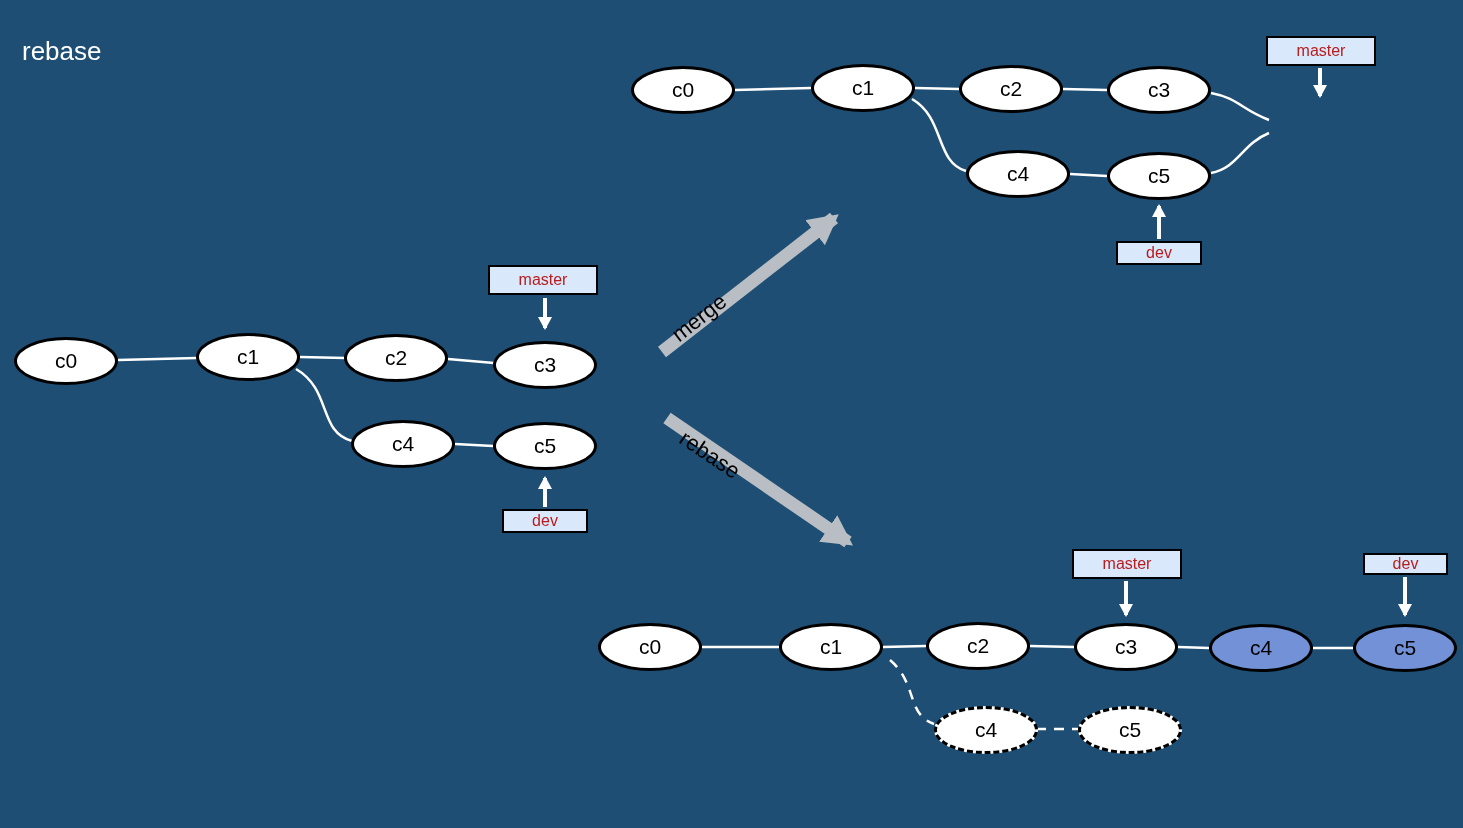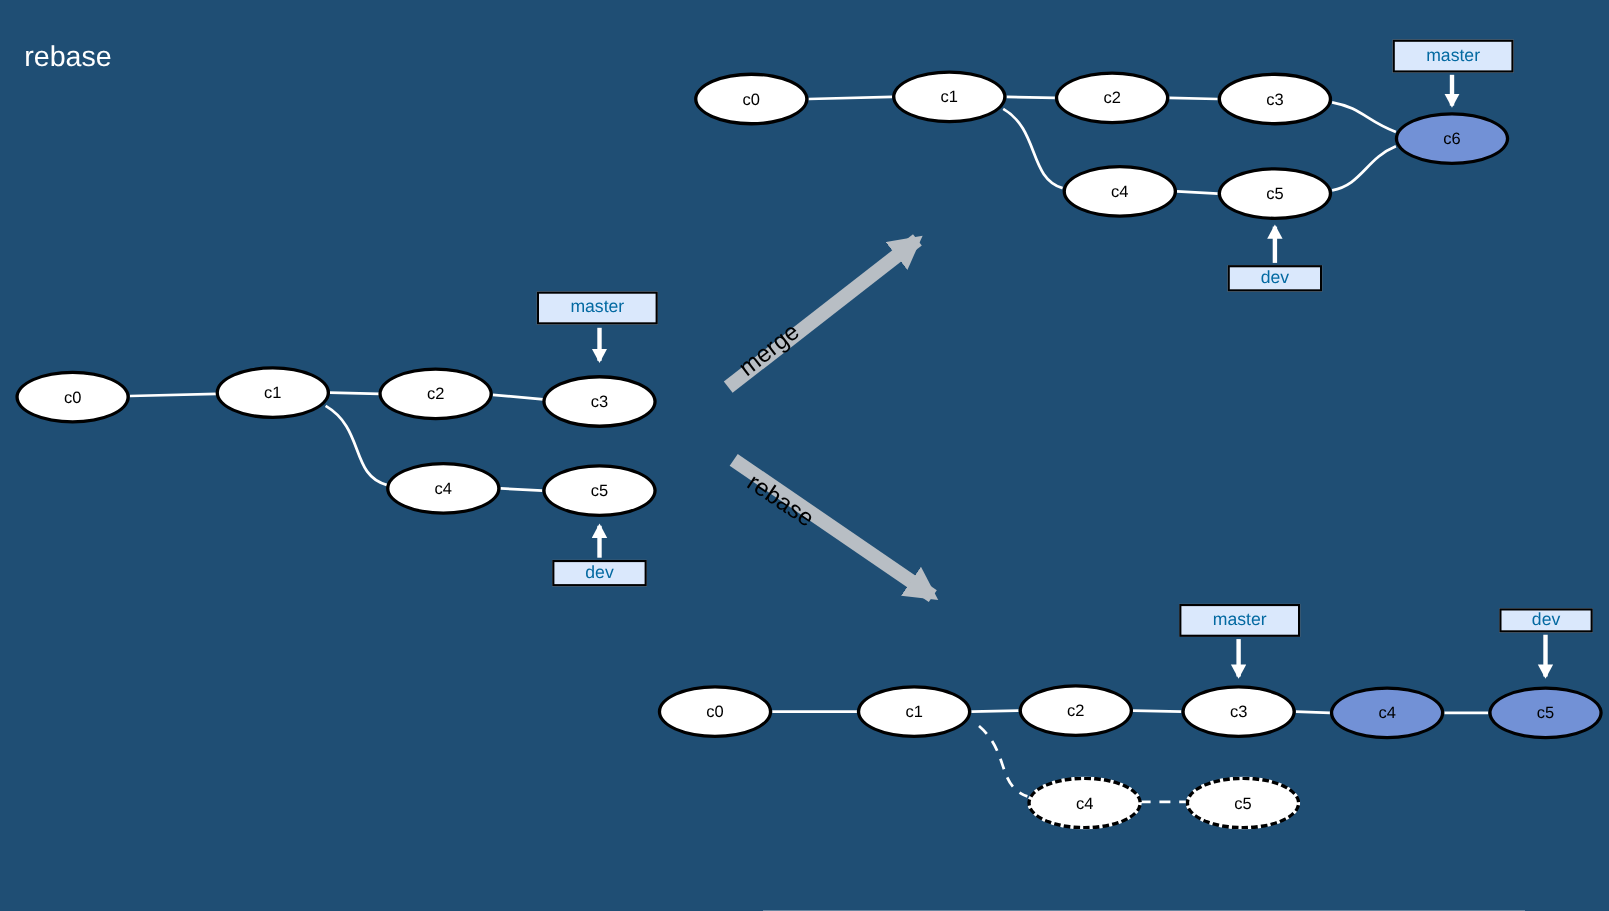--- a/index.html
+++ b/index.html
@@ -12,31 +12,31 @@
     padding-left:23px;
   }
   #edges{position:absolute;left:0;top:0;}
   .node{
     position:absolute;
     width:104px;height:48px;
     background:#ffffff;
     border:3px solid #000000;
     border-radius:50%;
     display:flex;align-items:center;justify-content:center;
-    font-size:15px;color:#000;
+    font-size:21px;color:#000;
     box-sizing:border-box;
   }
   .node.highlight{background:#7291d6;}
   .node.dashed{border-style:dashed;}
   .branch-label{
     position:absolute;
     background:#dae8fc;
     border:2px solid #000000;
     display:flex;align-items:center;justify-content:center;
-    font-size:16px;color:#0369a1;
+    font-size:16px;color:#b91c1c;
     box-sizing:border-box;
   }
   .diagram-title{
     position:absolute;left:22px;top:36px;
     color:#ffffff;font-size:26px;
   }
   .transition-label{
     position:absolute;
     color:#000000;font-size:22px;
     transform-origin:center center;
@@ -116,21 +116,20 @@
   <div class="node" style="left:493px;top:422px">c5</div>
   <div class="branch-label" style="left:488px;top:265px;width:110px;height:30px">master</div>
   <div class="branch-label" style="left:502px;top:509px;width:86px;height:24px">dev</div>
 
   <div class="node" style="left:631px;top:66px">c0</div>
   <div class="node" style="left:811px;top:64px">c1</div>
   <div class="node" style="left:959px;top:65px">c2</div>
   <div class="node" style="left:1107px;top:66px">c3</div>
   <div class="node" style="left:966px;top:150px">c4</div>
   <div class="node" style="left:1107px;top:152px">c5</div>
-  <div class="node highlight" style="left:1268px;top:102px">c6</div>
   <div class="branch-label" style="left:1266px;top:36px;width:110px;height:30px">master</div>
   <div class="branch-label" style="left:1116px;top:241px;width:86px;height:24px">dev</div>
 
   <div class="node" style="left:598px;top:623px">c0</div>
   <div class="node" style="left:779px;top:623px">c1</div>
   <div class="node" style="left:926px;top:622px">c2</div>
   <div class="node" style="left:1074px;top:623px">c3</div>
   <div class="node highlight" style="left:1209px;top:624px">c4</div>
   <div class="node highlight" style="left:1353px;top:624px">c5</div>
   <div class="node dashed" style="left:934px;top:706px">c4</div>

